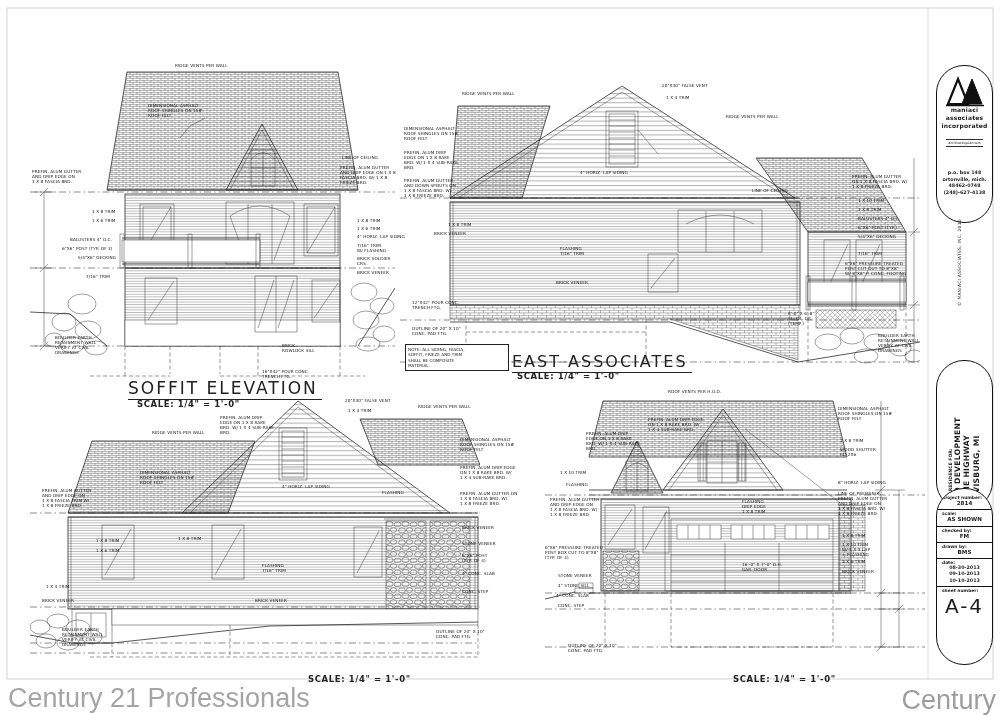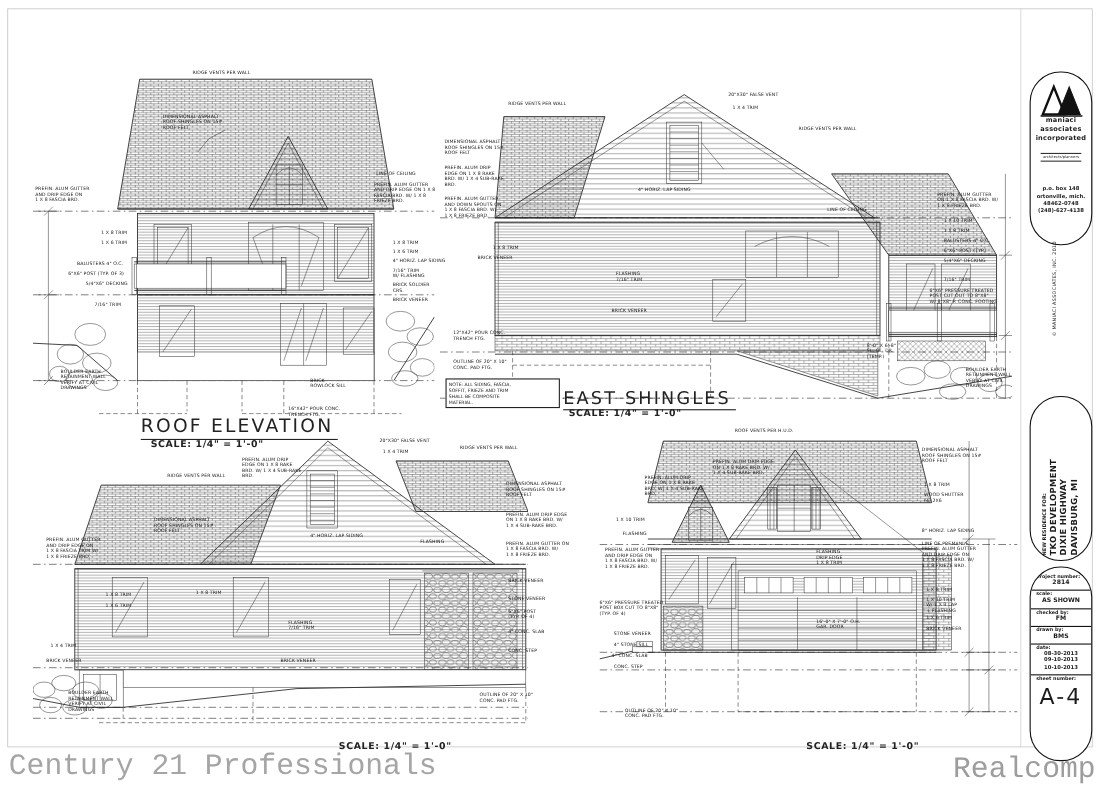--- a/index.html
+++ b/index.html
@@ -23,28 +23,28 @@
   #tb-firm{top:65px;height:158px;text-align:center;}
   #tb-firm .nm{font-size:6px;font-weight:bold;line-height:1.3;letter-spacing:.2px;margin-top:2px;}
   #tb-firm .tag{font-size:3.4px;margin-top:2px;border-top:.6px solid #333;border-bottom:.6px solid #333;
                 display:inline-block;padding:1px 2px;}
   #tb-firm .addr{font-size:4.8px;font-weight:bold;line-height:1.35;margin-top:22px;}
   #tb-proj{top:360px;height:150px;}
   #tb-proj .rot{position:absolute;left:50%;top:50%;width:140px;
                 transform:translate(-50%,-50%) rotate(-90deg);text-align:left;}
   #tb-proj .plabel{font-size:4.6px;font-weight:bold;}
   #tb-proj .pline{font-size:7.6px;font-weight:bold;letter-spacing:.3px;line-height:1.25;}
-  #tb-info{top:515px;height:177px;overflow:hidden;}
+  #tb-info{top:488px;height:177px;overflow:hidden;}
   .tb-row{border-bottom:1px solid #111;padding:1px 5px 2px;box-sizing:border-box;}
   .tb-row .lbl{font-size:4.4px;font-weight:bold;text-align:left;}
   .tb-row .val{font-size:5.6px;font-weight:bold;text-align:center;white-space:pre-line;line-height:1.3;}
   #sheetno{font-size:20px;letter-spacing:2px;text-align:center;margin-top:1px;}
   .copyright{position:absolute;left:957px;top:306px;font-size:4.4px;letter-spacing:.3px;
              transform:rotate(-90deg);transform-origin:left top;white-space:nowrap;}
-  .wm{position:absolute;font-family:Liberation Mono, monospace;color:#a5a5a5;font-size:27px;}
+  .wm{position:absolute;font-family:Liberation Sans, sans-serif;color:#a5a5a5;font-size:27px;}
   #wm-left{left:8px;top:683px;}
   #wm-right{right:4px;top:685px;color:#9d9d9d;}
 </style>
 </head>
 <body>
 
 <div id="sheet">
 
   <svg width="0" height="0">
     <defs>
@@ -503,24 +503,24 @@
 GAR. DOOR</div>
       <div class="anno" style="left: 568px; top: 644px;">OUTLINE OF 20" X 10"
 CONC. PAD FTG.</div>
     </div>
 
   <div class="note-box">NOTE: ALL SIDING, FASCIA,
 SOFFIT, FRIEZE AND TRIM
 SHALL BE COMPOSITE
 MATERIAL.</div>
 
-  <div class="elev-title" style="left:128px;top:378px;font-size:17px">ROOF ELEVATION</div>
+  <div class="elev-title" style="left:128px;top:378px;font-size:17px">SOFFIT ELEVATION</div>
   <div class="elev-scale" style="left:137px;top:399px">SCALE: 1/4" = 1'-0"</div>
 
-  <div class="elev-title" style="left:512px;top:352px">EAST SHINGLES</div>
+  <div class="elev-title" style="left:512px;top:352px">EAST ASSOCIATES</div>
   <div class="elev-scale" style="left:517px;top:371px">SCALE: 1/4" = 1'-0"</div>
 
   <div class="elev-scale" style="left:308px;top:674px">SCALE: 1/4" = 1'-0"</div>
 
   <div class="elev-scale" style="left:733px;top:674px">SCALE: 1/4" = 1'-0"</div>
 
   <div class="stadium" id="tb-firm">
     <svg style="position:relative;left:0;top:8px" width="55" height="34" viewBox="0 0 55 34">
       <polygon points="11,30 21,5 31,30" fill="#fff" stroke="#111" stroke-width="2.2"></polygon>
       <polygon points="25,30 35,5 45,30" fill="#111" stroke="#111" stroke-width="1"></polygon>
@@ -574,15 +574,15 @@
 09-10-2013
 10-10-2013</div>
     </div>
     <div class="tb-row" style="border-bottom:none">
       <div class="lbl">sheet number:</div>
       <div id="sheetno">A-4</div>
     </div>
   </div>
 
   <div class="wm" id="wm-left">Century 21 Professionals</div>
-  <div class="wm" id="wm-right">Realcomp</div>
+  <div class="wm" id="wm-right">Century</div>
 
 </div>
 
 </body></html>

